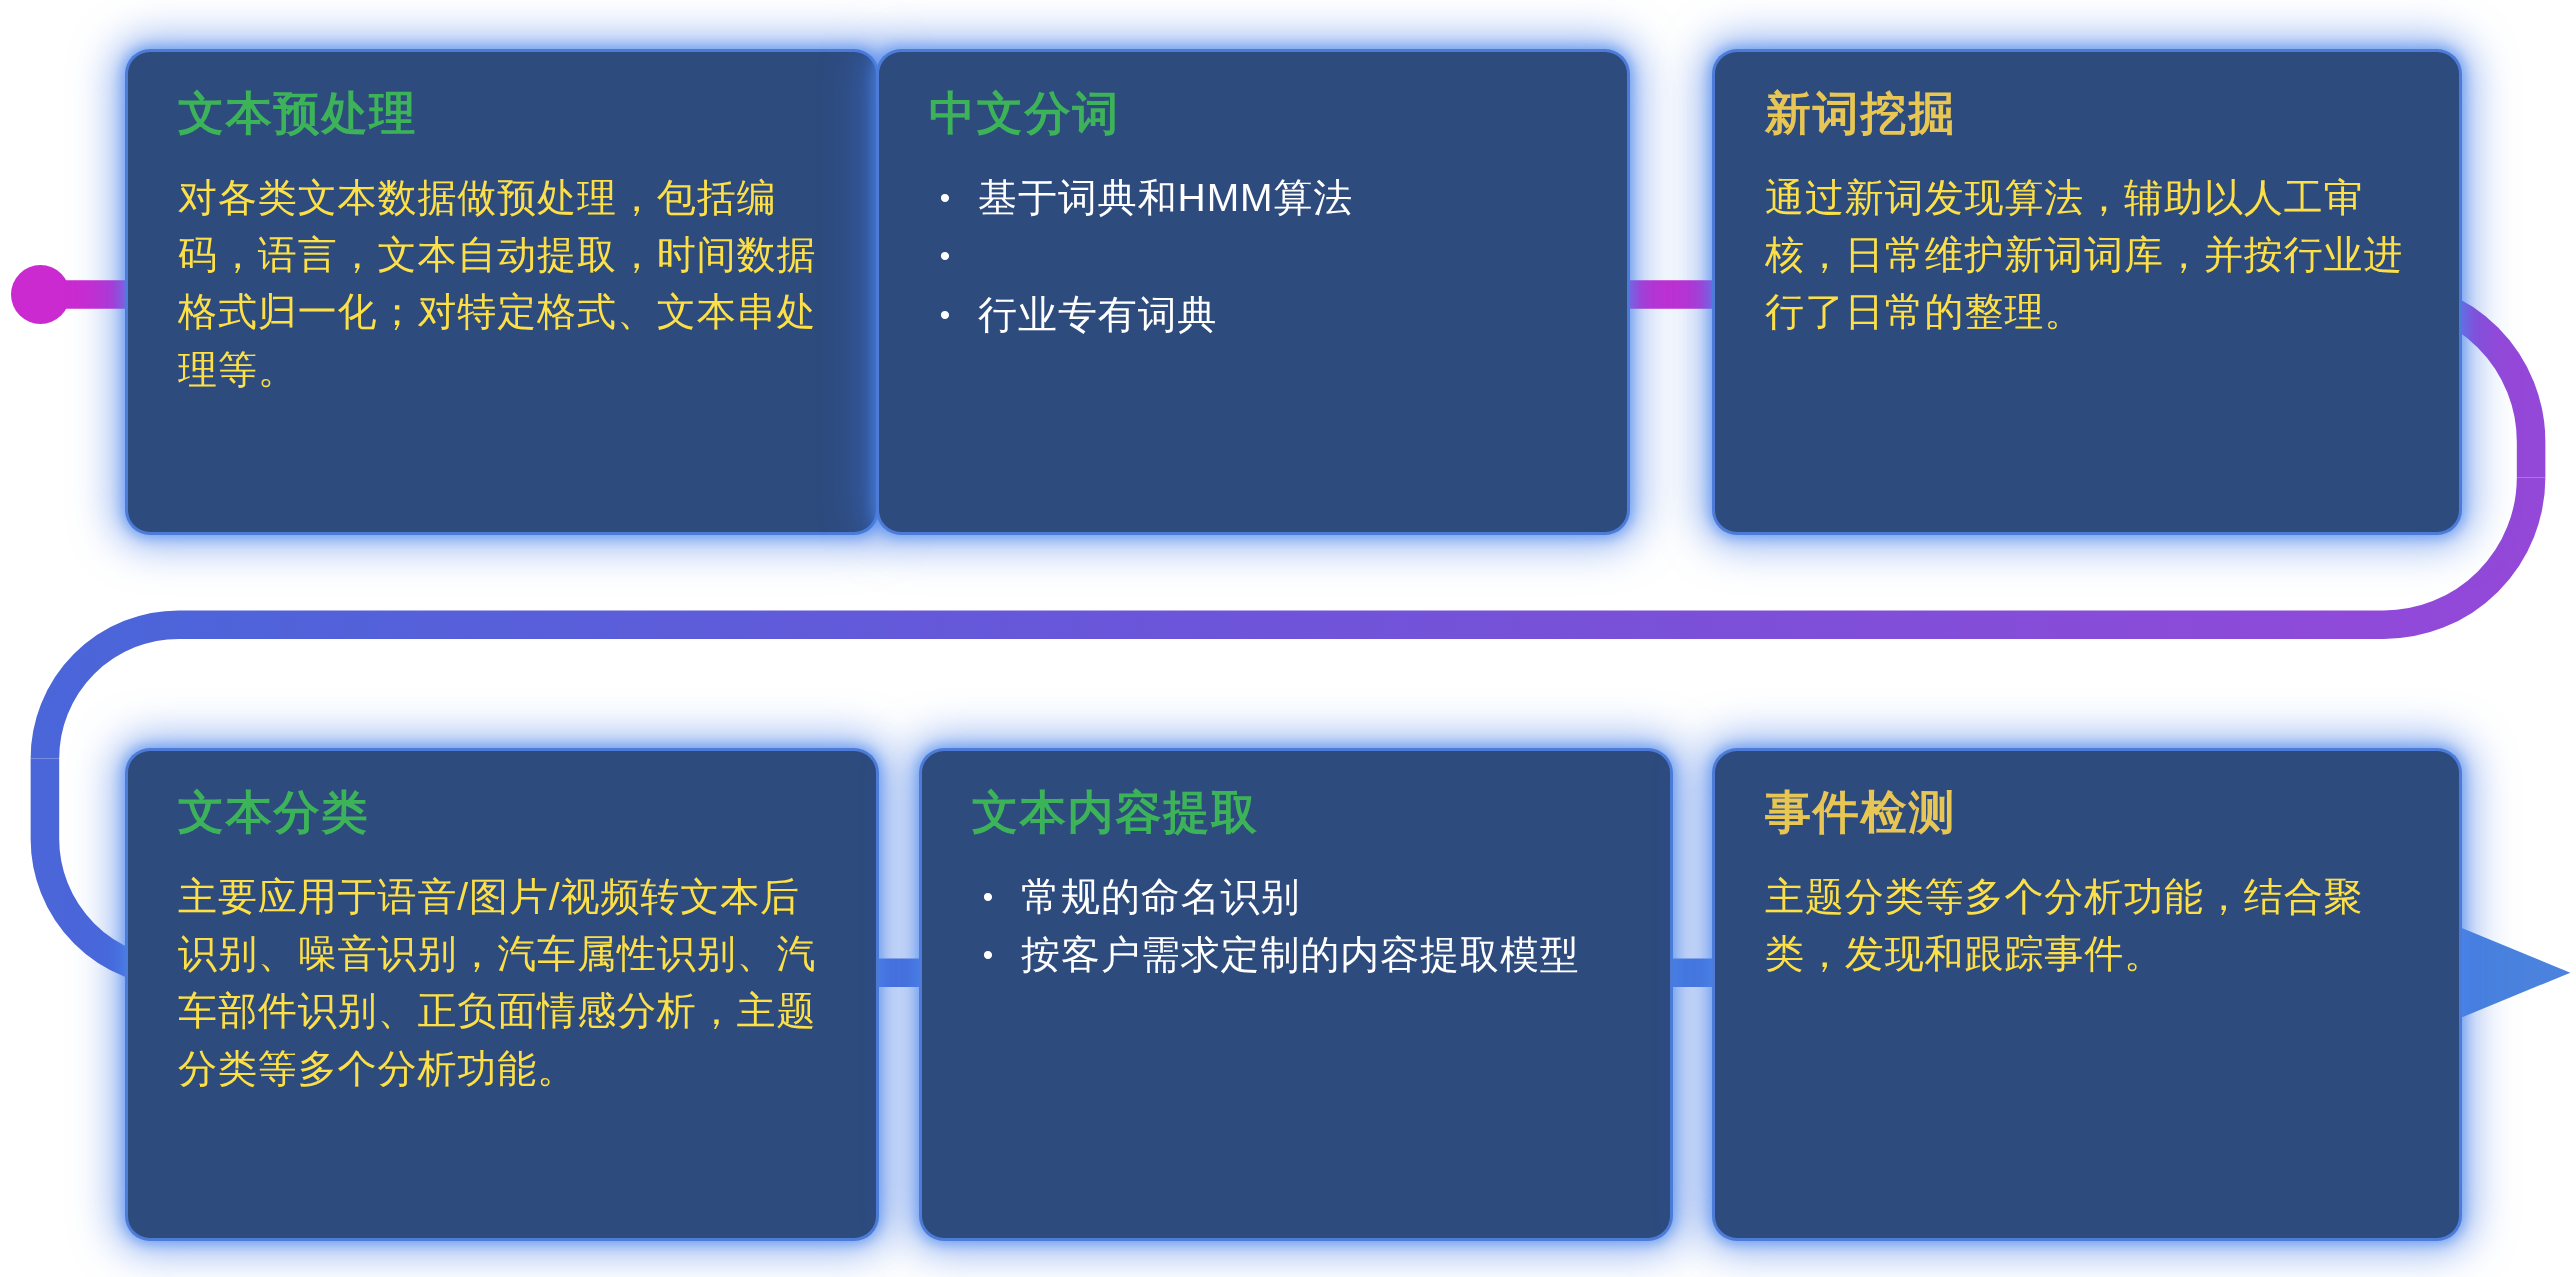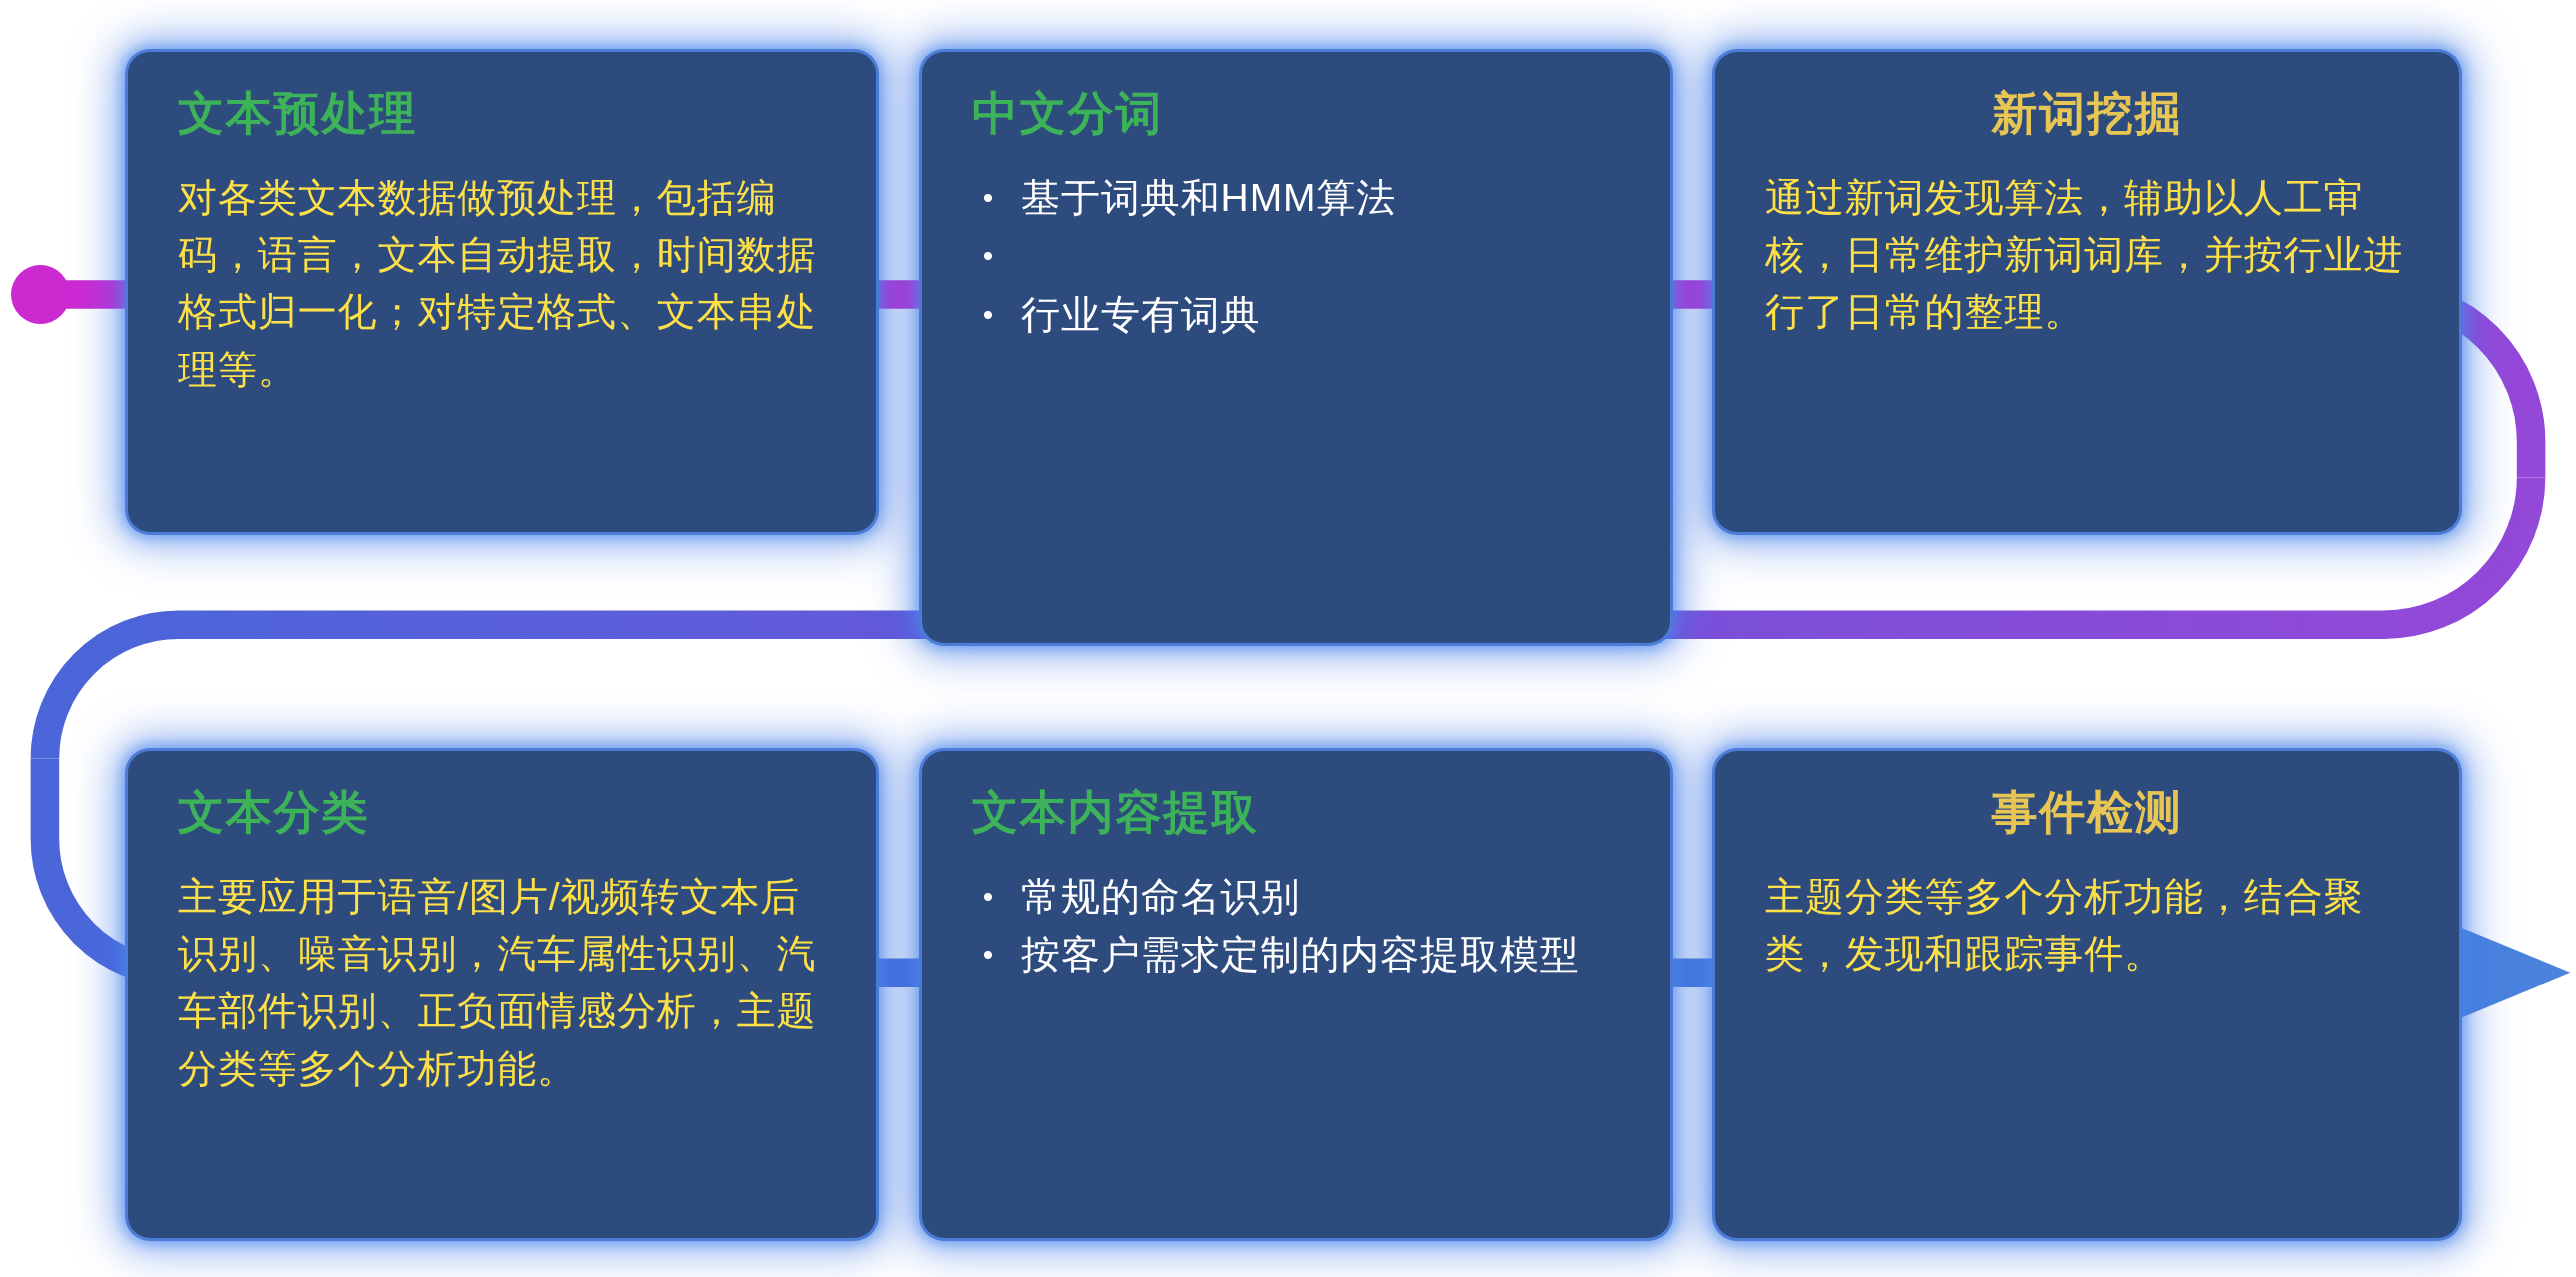--- a/index.html
+++ b/index.html
@@ -20,34 +20,34 @@
   .card {
     position: absolute;
     box-sizing: border-box;
     background: #2e4b7e;
     border: 3.6px solid rgba(80, 130, 225, 0.9);
     border-radius: 25px;
     box-shadow: 0 0 41px 10.7px rgba(62, 118, 230, 0.55), 0 0 12.5px 2.7px rgba(90, 150, 245, 0.65);
     padding: 32px 50px;
   }
   .card-1 { left: 125px;  top: 49px;  width: 754px; height: 486px; }
-  .card-2 { left: 919px; top: 49px;  width: 754px; height: 597px; }
+  .card-2 { left: 876px; top: 49px;  width: 754px; height: 486px; }
   .card-3 { left: 1712px; top: 49px;  width: 750px; height: 486px; }
   .card-4 { left: 125px;  top: 748px; width: 754px; height: 493px; }
   .card-5 { left: 919px; top: 748px; width: 754px; height: 493px; }
   .card-6 { left: 1712px; top: 748px; width: 750px; height: 493px; }
   .card-title {
     margin: 0 0 25px 0;
     font-size: 46px;
     font-weight: 700;
     letter-spacing: 1.8px;
     line-height: 1.3;
   }
   .t-green  { color: #3db359; }
-  .t-yellow { color: #e8c653; text-align: center; }
+  .t-yellow { color: #e8c653; }
   .card-body {
     margin: 0;
     color: #fde047;
     font-size: 39px;
     line-height: 1.47;
     letter-spacing: 0.9px;
   }
   .bullets {
     list-style: none;
     margin: 5.4px 0 0 0;

